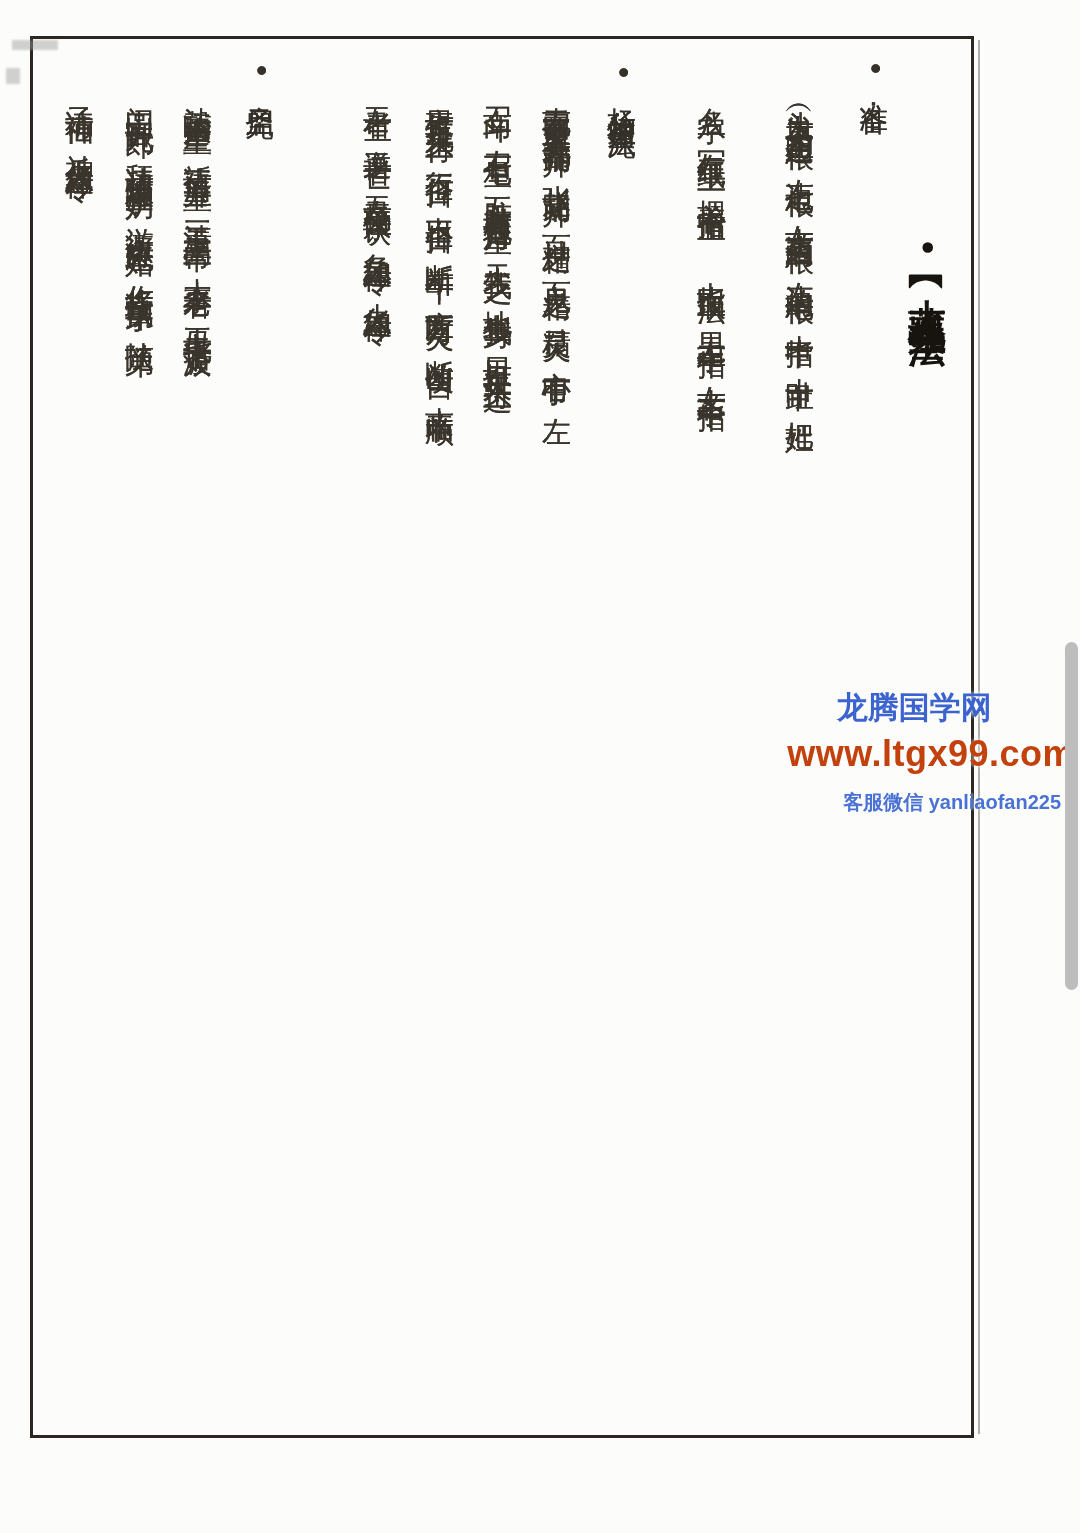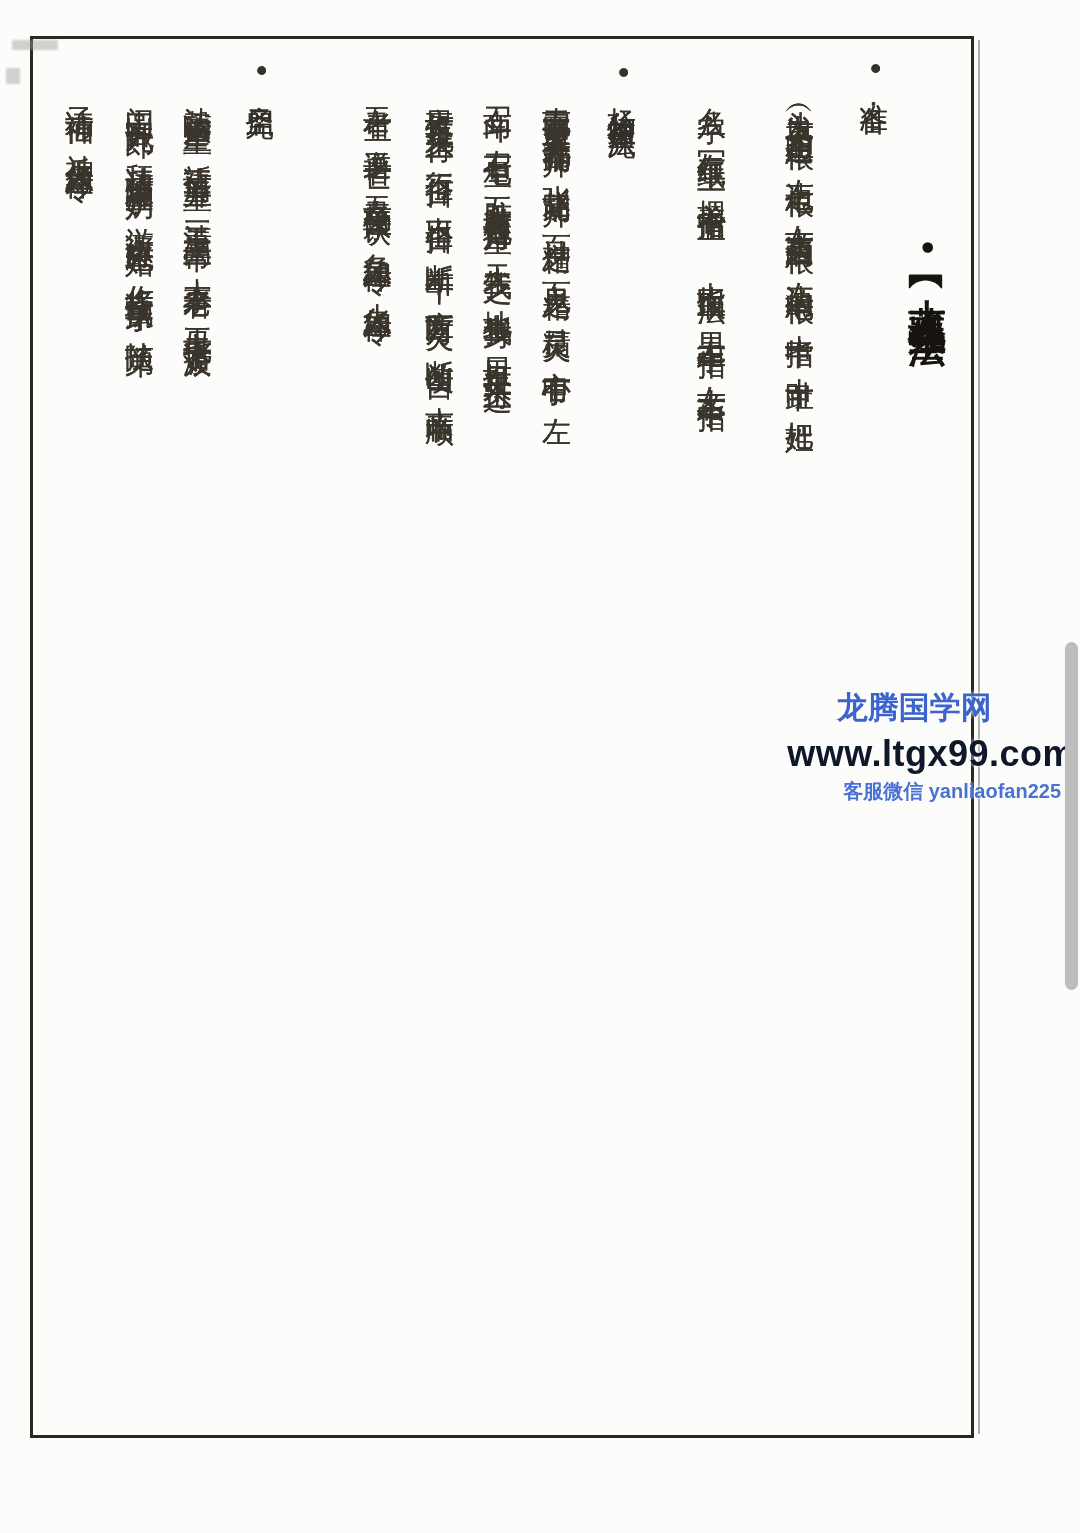--- a/index.html
+++ b/index.html
@@ -71,21 +71,21 @@
     font-weight:700;
     font-size:36px;
     margin-top:13px;
     letter-spacing:.5px;
     text-shadow:0 0 4px #ffffff;
   }
   .wm-contact{
     font-family:"Liberation Sans","DejaVu Sans",sans-serif;
     font-weight:600;
     font-size:20px;
-    margin-top:9px;
+    margin-top:20px;
     margin-right:14px;
     text-shadow:0 0 3px #ffffff;
   }
   
   .scroll-thumb{
     position:absolute;
     right:2px;top:642px;
     width:13px;height:348px;
     background:#bdbdbd;
     border-radius:7px;
@@ -121,19 +121,19 @@
   <div class="col" style="left:475px;top:84px;">召南斗　右召七星　五脏六腑与天地日月星　天生我之　地生我身　日里打在千人头上过</div>
   <div class="col" style="left:417px;top:84px;">夜里打在万鬼头上行　行不择日　出不择日　断断千千　应断万万灵　断凶便吉　吉来临顺</div>
   <div class="col" style="left:355px;top:84px;">吾者生　逆吾者亡　吾奉杨公亲口诀　急急如律令　火急如律令</div>
   <div class="col heading" style="left:237px;top:62px;">•启圣咒</div>
   <div class="col" style="left:175px;top:84px;">法磬响来声皇皇　祈请三清并玉皇　三清玉皇高上帝　太上李老君　王母七千诸渡众</div>
   <div class="col" style="left:117px;top:84px;">闾山三官许九郎　拜请福州陈林李三奶　游街法主朱屘姑　作将南宫扶弟子　扶随弟</div>
   <div class="col" style="left:57px;top:84px;">子请神仙　神兵火急如律令</div>
 
   <div class="watermark">
     <div class="wm-site" style="color: rgb(60, 100, 207);">龙腾国学网</div>
-    <div class="wm-url" style="color: #0f172a; text-align: center;">www.ltgx99.com</div>
+    <div class="wm-url" style="color: #c2410c; text-align: center;">www.ltgx99.com</div>
     <div class="wm-contact" style="color: rgb(74, 114, 212);">客服微信 yanliaofan225</div>
   </div>
 
   <div class="scroll-thumb"></div>
 
 </div>
 
 </body></html>

